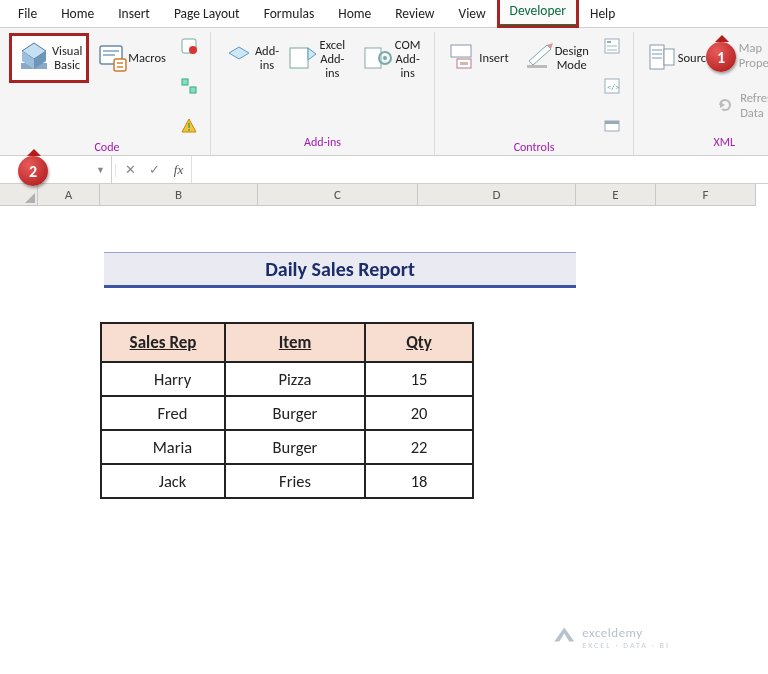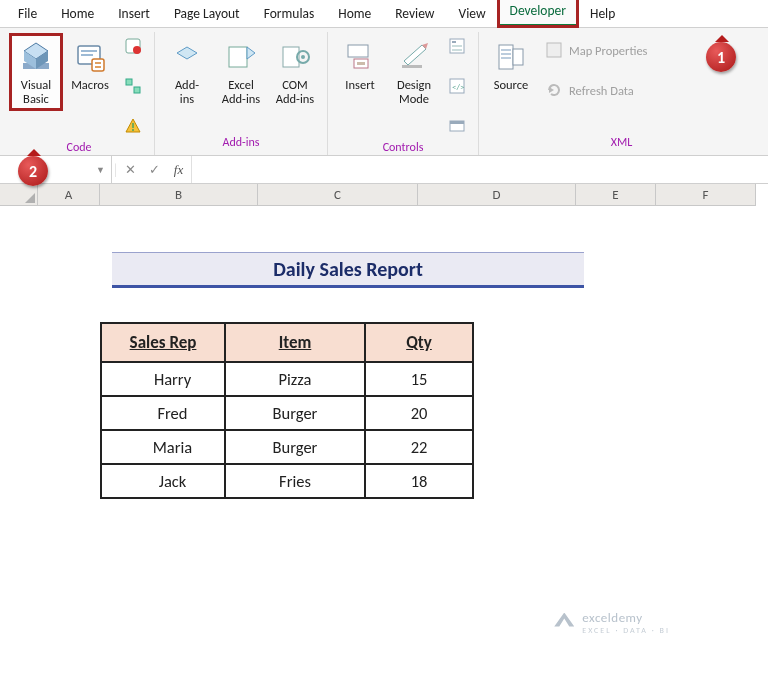--- a/index.html
+++ b/index.html
@@ -7,21 +7,21 @@
   .tabs { display: flex; background: #fff; border-bottom: 1px solid #d0d0d0; height: 28px; align-items: flex-end; padding-left: 6px; }
   .tab { padding: 5px 12px 5px; font-size: 13.5px; color: #222; cursor: pointer; position: relative; margin-top: 36px; }
   .tab.active { color: #0a6b3d; border-bottom: 3px solid #0f7b3c; }
   .tab.highlight { outline: 3px solid #a72323; outline-offset: -2px; background: #fafafa; }
 
   .ribbon { display: flex; background: #f5f5f5; border-bottom: 1px solid #cfcfcf; padding: 4px 4px 0; height: 128px; }
   .rgroup { display: flex; flex-direction: column; align-items: center; border-right: 1px solid #dcdcdc; padding: 2px 6px; }
   .rgroup:last-child { border-right: none; }
   .rgroup .body { display: flex; flex-direction: row; align-items: flex-start; flex: 1; gap: 2px; }
   .rgroup .glabel { font-size: 12px; color: #a21caf; padding: 2px 0 4px; }
-  .big-btn { display: flex; flex-direction: column; align-items: center; justify-content: flex-start; padding: 4px 6px; cursor: pointer; text-align: center; min-width: 52px; }
+  .big-btn { display: flex; flex-direction: row; align-items: center; justify-content: flex-start; padding: 4px 6px; cursor: pointer; text-align: center; min-width: 52px; }
   .big-btn .icon-wrap { height: 38px; display: flex; align-items: center; justify-content: center; margin-bottom: 2px; }
   .big-btn .lbl { font-size: 12.5px; line-height: 1.1; }
   .big-btn.highlight { outline: 3px solid #a72323; outline-offset: -2px; background: #fdfdfd; }
   .small-col { display: flex; flex-direction: column; gap: 16px; justify-content: space-between; }
   .small-btn { display: flex; align-items: center; gap: 6px; padding: 2px 6px; font-size: 12.5px; cursor: pointer; color: #555; min-height: 24px; }
   .small-btn.disabled { color: #a0a0a0; }
   .mini-icon { width: 18px; height: 18px; display: inline-flex; align-items: center; justify-content: center; }
 
   .formula-bar { display: flex; align-items: center; background: #fff; border-bottom: 1px solid #cfcfcf; height: 28px; }
   .namebox { width: 112px; border-right: 1px solid #cfcfcf; height: 100%; display: flex; align-items: center; padding: 0 6px; justify-content: space-between; }
@@ -32,29 +32,29 @@
 
   .grid-wrap { display: grid; grid-template-columns: 38px 62px 158px 160px 158px 80px 100px; }
   .colhdr, .rowhdr, .corner { background: #eceae7; border-right: 1px solid #c8c8c8; border-bottom: 1px solid #c8c8c8; font-size: 13px; text-align: center; color: #555; }
   .colhdr { height: 22px; line-height: 22px; }
   .corner { height: 22px; position: relative; }
   .corner::after { content:""; position:absolute; right:2px; bottom:2px; border-style:solid; border-width:0 0 10px 10px; border-color: transparent transparent #b0b0b0 transparent; }
   .rowhdr { display:flex; align-items:center; justify-content:center; }
   .cell { border-right: 1px solid #e1e1e1; border-bottom: 1px solid #e1e1e1; background:#fff; }
 
   .sheet-area { position: relative; padding: 0; background:#fff; height: 480px; }
-  .title-band { position:absolute; left:112px; top:46px; width:472px; height:36px; background:#eaeaf3; border-top:1px solid #9aa2cd; border-bottom:3px solid #3d54a5; display:flex; align-items:center; justify-content:center; font-size:20px; font-weight:600; color:#1c2d69; }
+  .title-band { position:absolute; left:104px; top:46px; width:472px; height:36px; background:#eaeaf3; border-top:1px solid #9aa2cd; border-bottom:3px solid #3d54a5; display:flex; align-items:center; justify-content:center; font-size:20px; font-weight:600; color:#1c2d69; }
   .data-table { position:absolute; left:100px; top:116px; border-collapse:collapse; }
   .data-table th { background:#f8ded1; font-size:17px; font-weight:700; padding:8px 18px; border:2px solid #222;text-decoration:underline; }
   .data-table td { font-size:16.5px; padding:6px 16px; border:2px solid #222; text-align:center; }
   .data-table td.col-rep  { width:124px;padding-left:35px; }
   .data-table td.col-item { width:140px; }
   .data-table td.col-qty  { width:108px; }
 
-  .watermark { position:absolute; right:98px; bottom:51px; display:flex; align-items:center; gap:8px; color:#b8c2cc; font-size:13px; letter-spacing:.5px; }
+  .watermark { position:absolute; right:98px; bottom:36px; display:flex; align-items:center; gap:8px; color:#b8c2cc; font-size:13px; letter-spacing:.5px; }
   .watermark .logo { width:20px; height:20px; background:#b8c2cc; clip-path: polygon(50% 0, 100% 70%, 75% 70%, 50% 30%, 25% 70%, 0 70%); }
   .watermark .sub { font-size:8px; letter-spacing:2px; display:block; color:#c6ced6; }
 
   .callout { position:absolute; width:30px; height:30px; border-radius:50%; background: radial-gradient(circle at 35% 30%, #e85a5a, #a91616); color:#fff; font-weight:700; display:flex; align-items:center; justify-content:center; font-size:16px; box-shadow: 1px 2px 3px rgba(0,0,0,.35); }
   .callout::before { content:""; position:absolute; top:-14px; left:9px; border:7px solid transparent; border-bottom-color:#b51c1c; }
   #call1 { top:42px; right:32px; }
   #call2 { top:156px; left:18px; }
 
   .gridlines { position:absolute; inset:0; z-index:-1; }
 </style>

